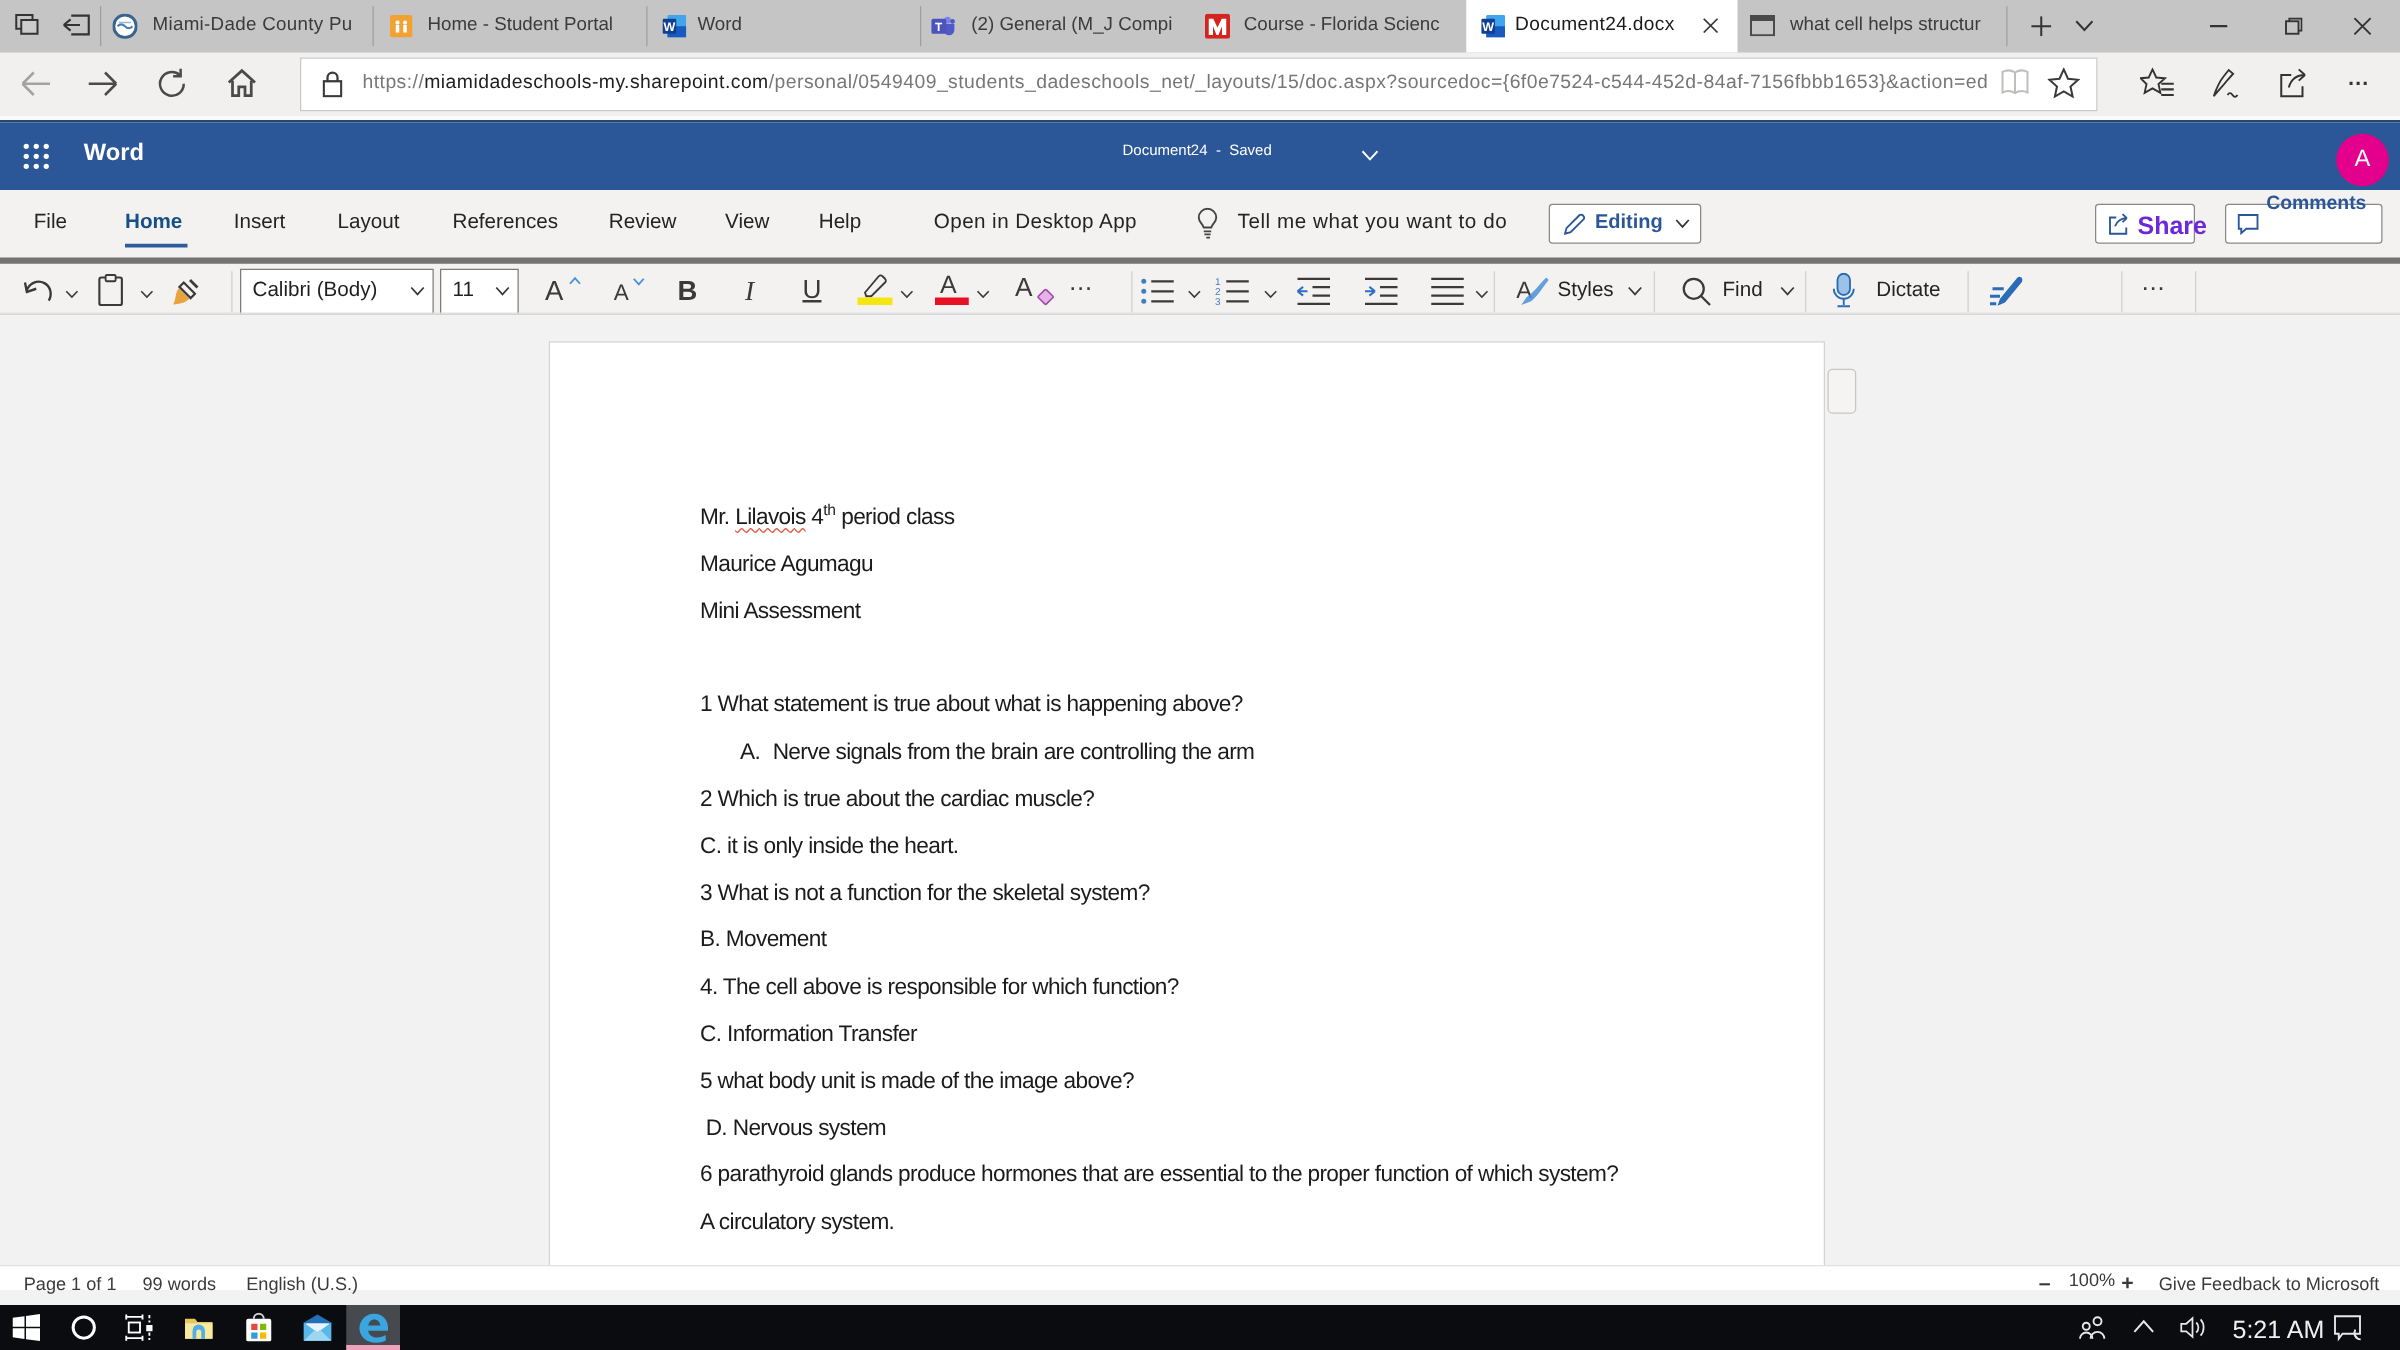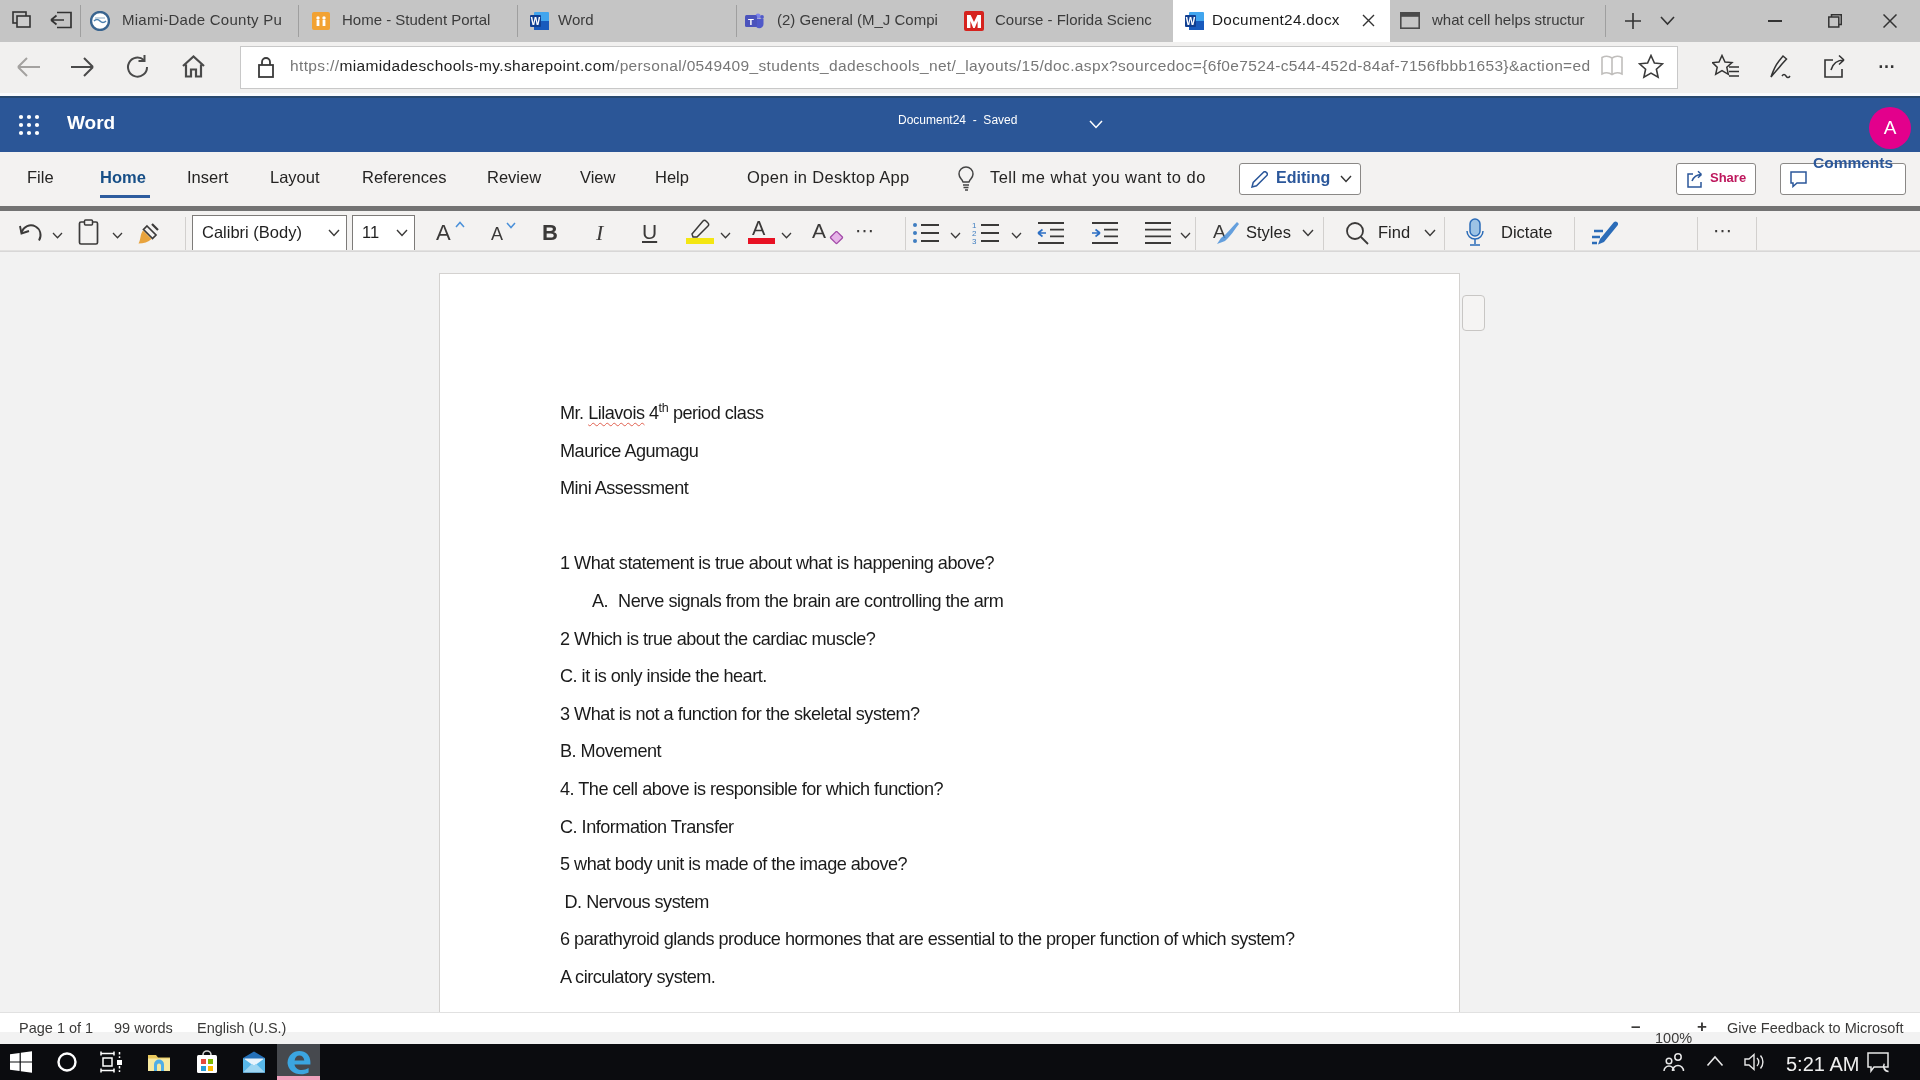--- a/index.html
+++ b/index.html
@@ -191,21 +191,21 @@
   <div class="abs" style="left:1276px;top:17px;font-weight:bold;color:#2b579a;font-size:16px;">Editing</div>
   <svg class="abs" style="left:1340px;top:23px" width="12" height="8" viewBox="0 0 12 8">
     <path d="M1 1 L6 6.5 L11 1" fill="none" stroke="#333" stroke-width="1.4"></path>
   </svg>
 
   <div class="abs" style="left:1676px;top:11px;width:80px;height:32px;background:#fff;border:1px solid #8a8886;border-radius:3px;box-sizing:border-box;"></div>
   <svg class="abs" style="left:1686px;top:18px" width="19" height="18" viewBox="0 0 19 18">
     <path d="M7 4 H2 V17 H15 V12" fill="none" stroke="#2b579a" stroke-width="1.5"></path>
     <path d="M6 11 C8 6 11 4.5 15.5 4.5 M15.5 4.5 l-3.5 -3.2 M15.5 4.5 l-3.5 3.2" fill="none" stroke="#2b579a" stroke-width="1.5"></path>
   </svg>
-  <div class="abs" style="left:1710px;top:18px;font-weight:bold;color:#be185d;font-size:13px;">Share</div>
+  <div class="abs" style="left:1710px;top:18px;font-weight:bold;color:#6d28d9;font-size:20px;">Share</div>
 
   <div class="abs" style="left:1780px;top:11px;width:126px;height:32px;background:#fff;border:1px solid #8a8886;border-radius:3px;box-sizing:border-box;"></div>
   <svg class="abs" style="left:1789px;top:18px" width="19" height="18" viewBox="0 0 19 18">
     <path d="M2 2 H17 V13 H8 L4 16.5 V13 H2 z" fill="none" stroke="#2b579a" stroke-width="1.5"></path>
   </svg>
   <div class="abs" style="left:1813px;top:2px;font-weight:bold;color:#2b579a;font-size:15.5px;">Comments</div>
 </div>
 
 <div class="abs" id="ribbar" style="left:0;top:206px;width:1920px;height:46px;background:#f3f2f1;border-top:5px solid #737373;box-sizing:border-box;">
 
@@ -388,21 +388,21 @@
       <path d="M1 1 L7 7.5 L13 1" fill="none" stroke="#555" stroke-width="1.5"></path>
     </svg>
 
 </div>
 
 <div class="abs" id="statusbar" style="left:0;top:1012px;width:1920px;height:20px;background:#fff;border-top:1px solid #e1e1e1;box-sizing:border-box;font-size:14.5px;color:#3b3a39;">
   <div class="abs" style="left:19px;top:7px;">Page 1 of 1</div>
   <div class="abs" style="left:114px;top:7px;">99 words</div>
   <div class="abs" style="left:197px;top:7px;">English (U.S.)</div>
   <div class="abs" style="left:1631px;top:4px;font-size:17px;font-weight:bold;">–</div>
-  <div class="abs" style="left:1655px;top:17px;font-size:14.5px;text-align:center;">100%</div>
+  <div class="abs" style="left:1655px;top:4px;font-size:14.5px;text-align:center;">100%</div>
   <div class="abs" style="left:1697px;top:4px;font-size:17px;font-weight:bold;">+</div>
   <div class="abs" style="left:1727px;top:7px;font-size:14.5px;">Give Feedback to Microsoft</div>
 </div>
 
 <div class="abs" id="taskbar" style="left:0;top:1044px;width:1920px;height:36px;background:#0b0c0f;">
 
   <svg class="abs" style="left:10px;top:7px" width="22" height="22" viewBox="0 0 22 22">
     <path d="M0 3.2 L9.6 1.9 V10.4 H0 z M10.8 1.7 L22 0.2 V10.4 H10.8 z M0 11.6 H9.6 V20.1 L0 18.8 z M10.8 11.6 H22 V21.8 L10.8 20.3 z" fill="#fff"></path>
   </svg>
 

